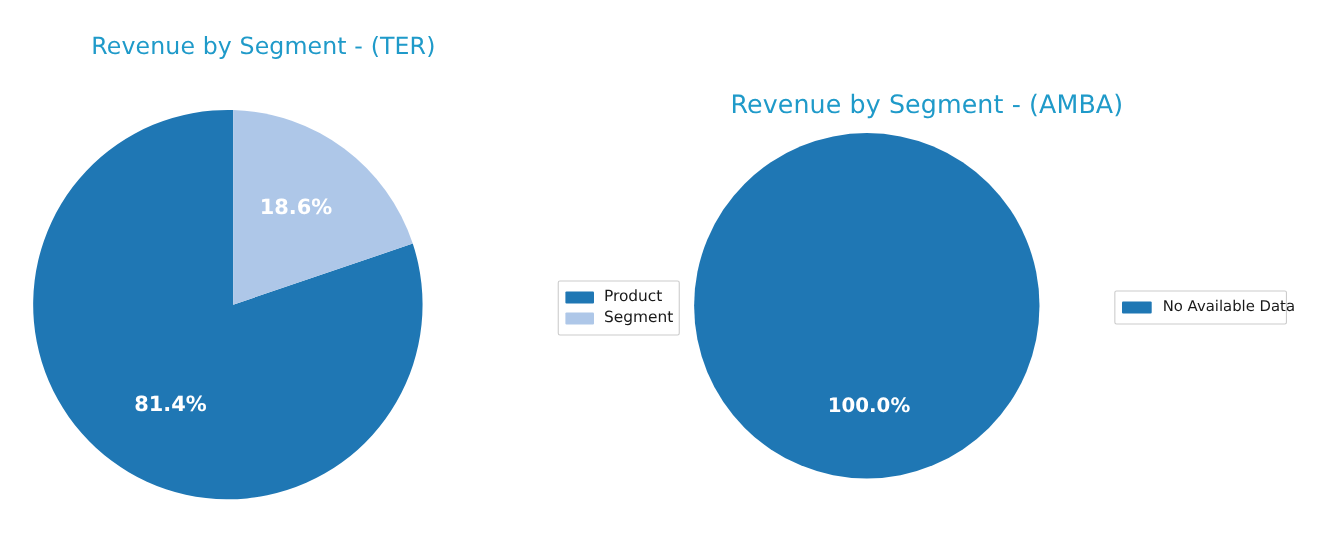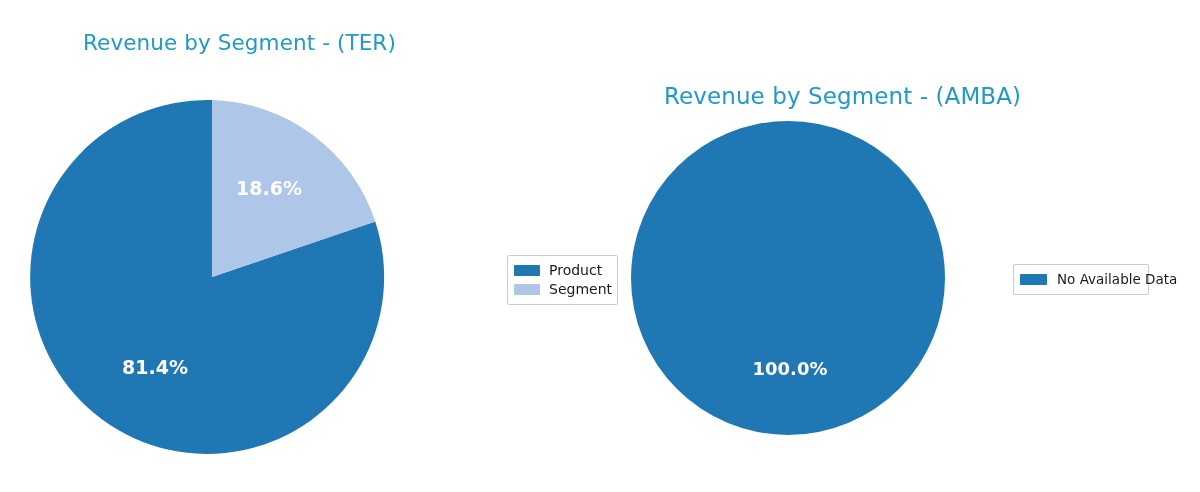--- a/index.html
+++ b/index.html
@@ -78,21 +78,21 @@
   }
   .legend-1 {
     left: 461px;
     top: 255px;
     width: 111px;
     margin-left: 46px;
   }
   .legend-2 {
     left: 1013px;
     top: 264px;
-    width: 136px;
+    width: 157px;
   }
 
   .legend-row {
     display: flex;
     align-items: center;
     height: 19px;
   }
   .legend-swatch {
     width: 26px;
     height: 11px;

